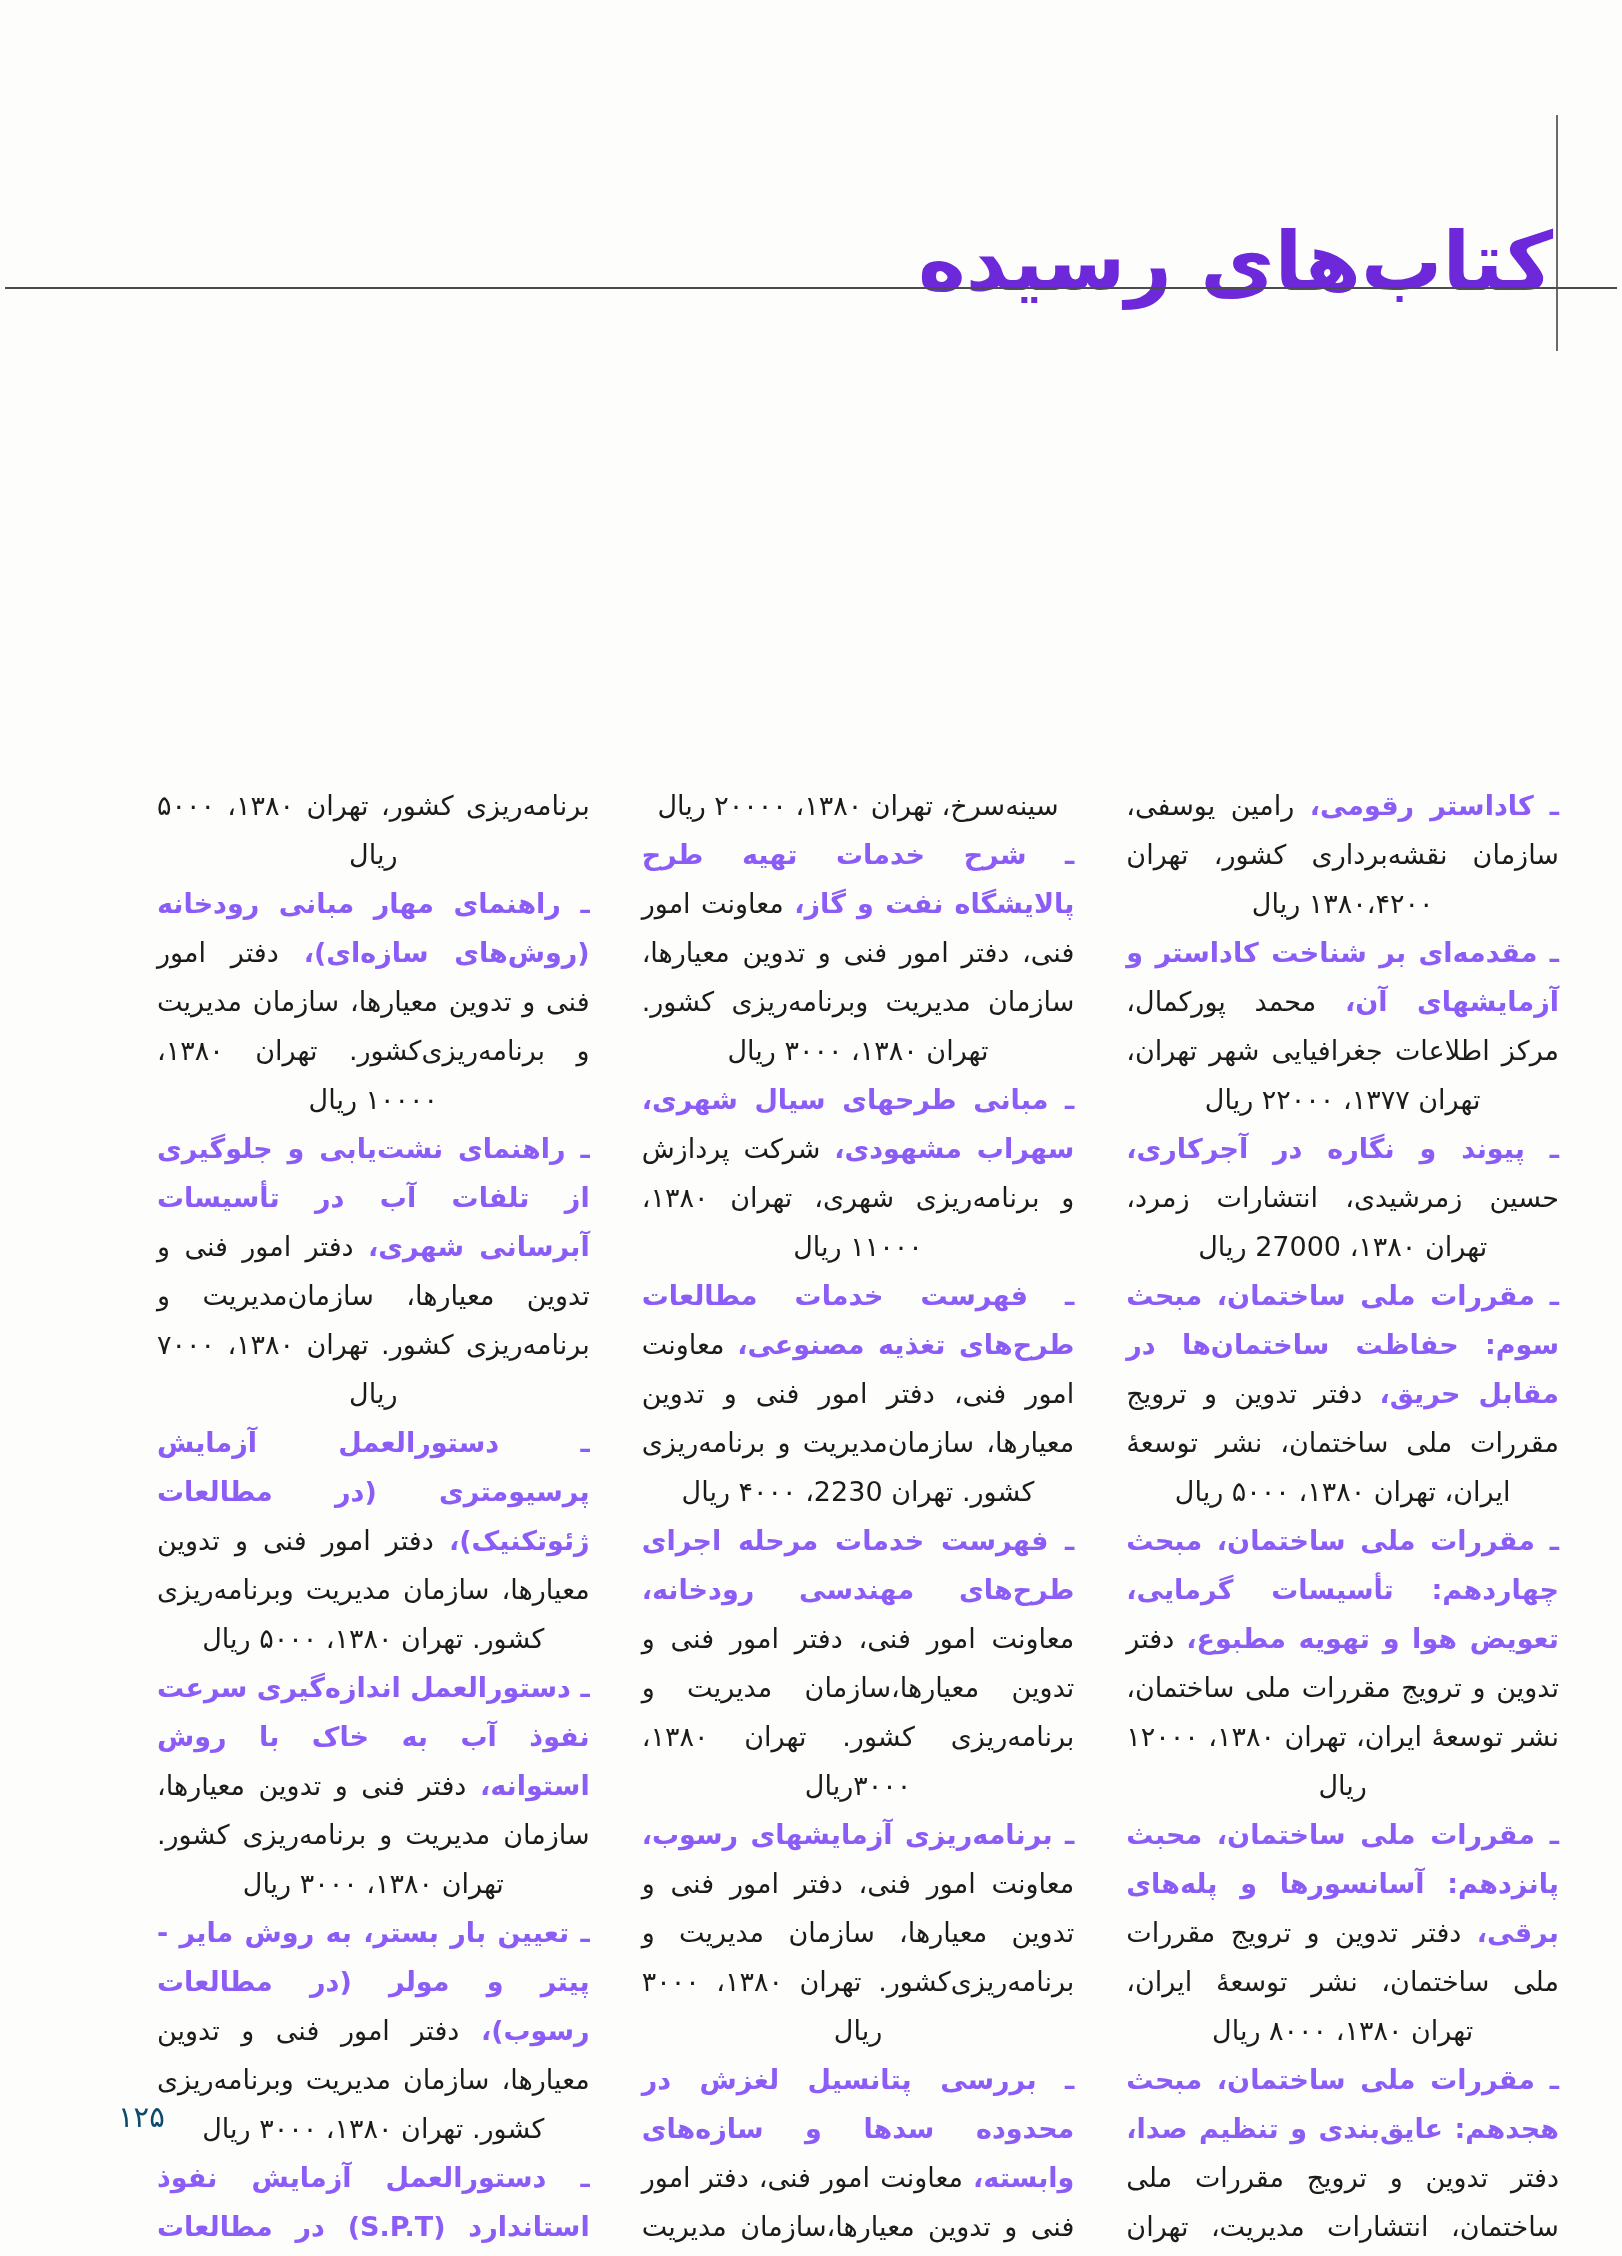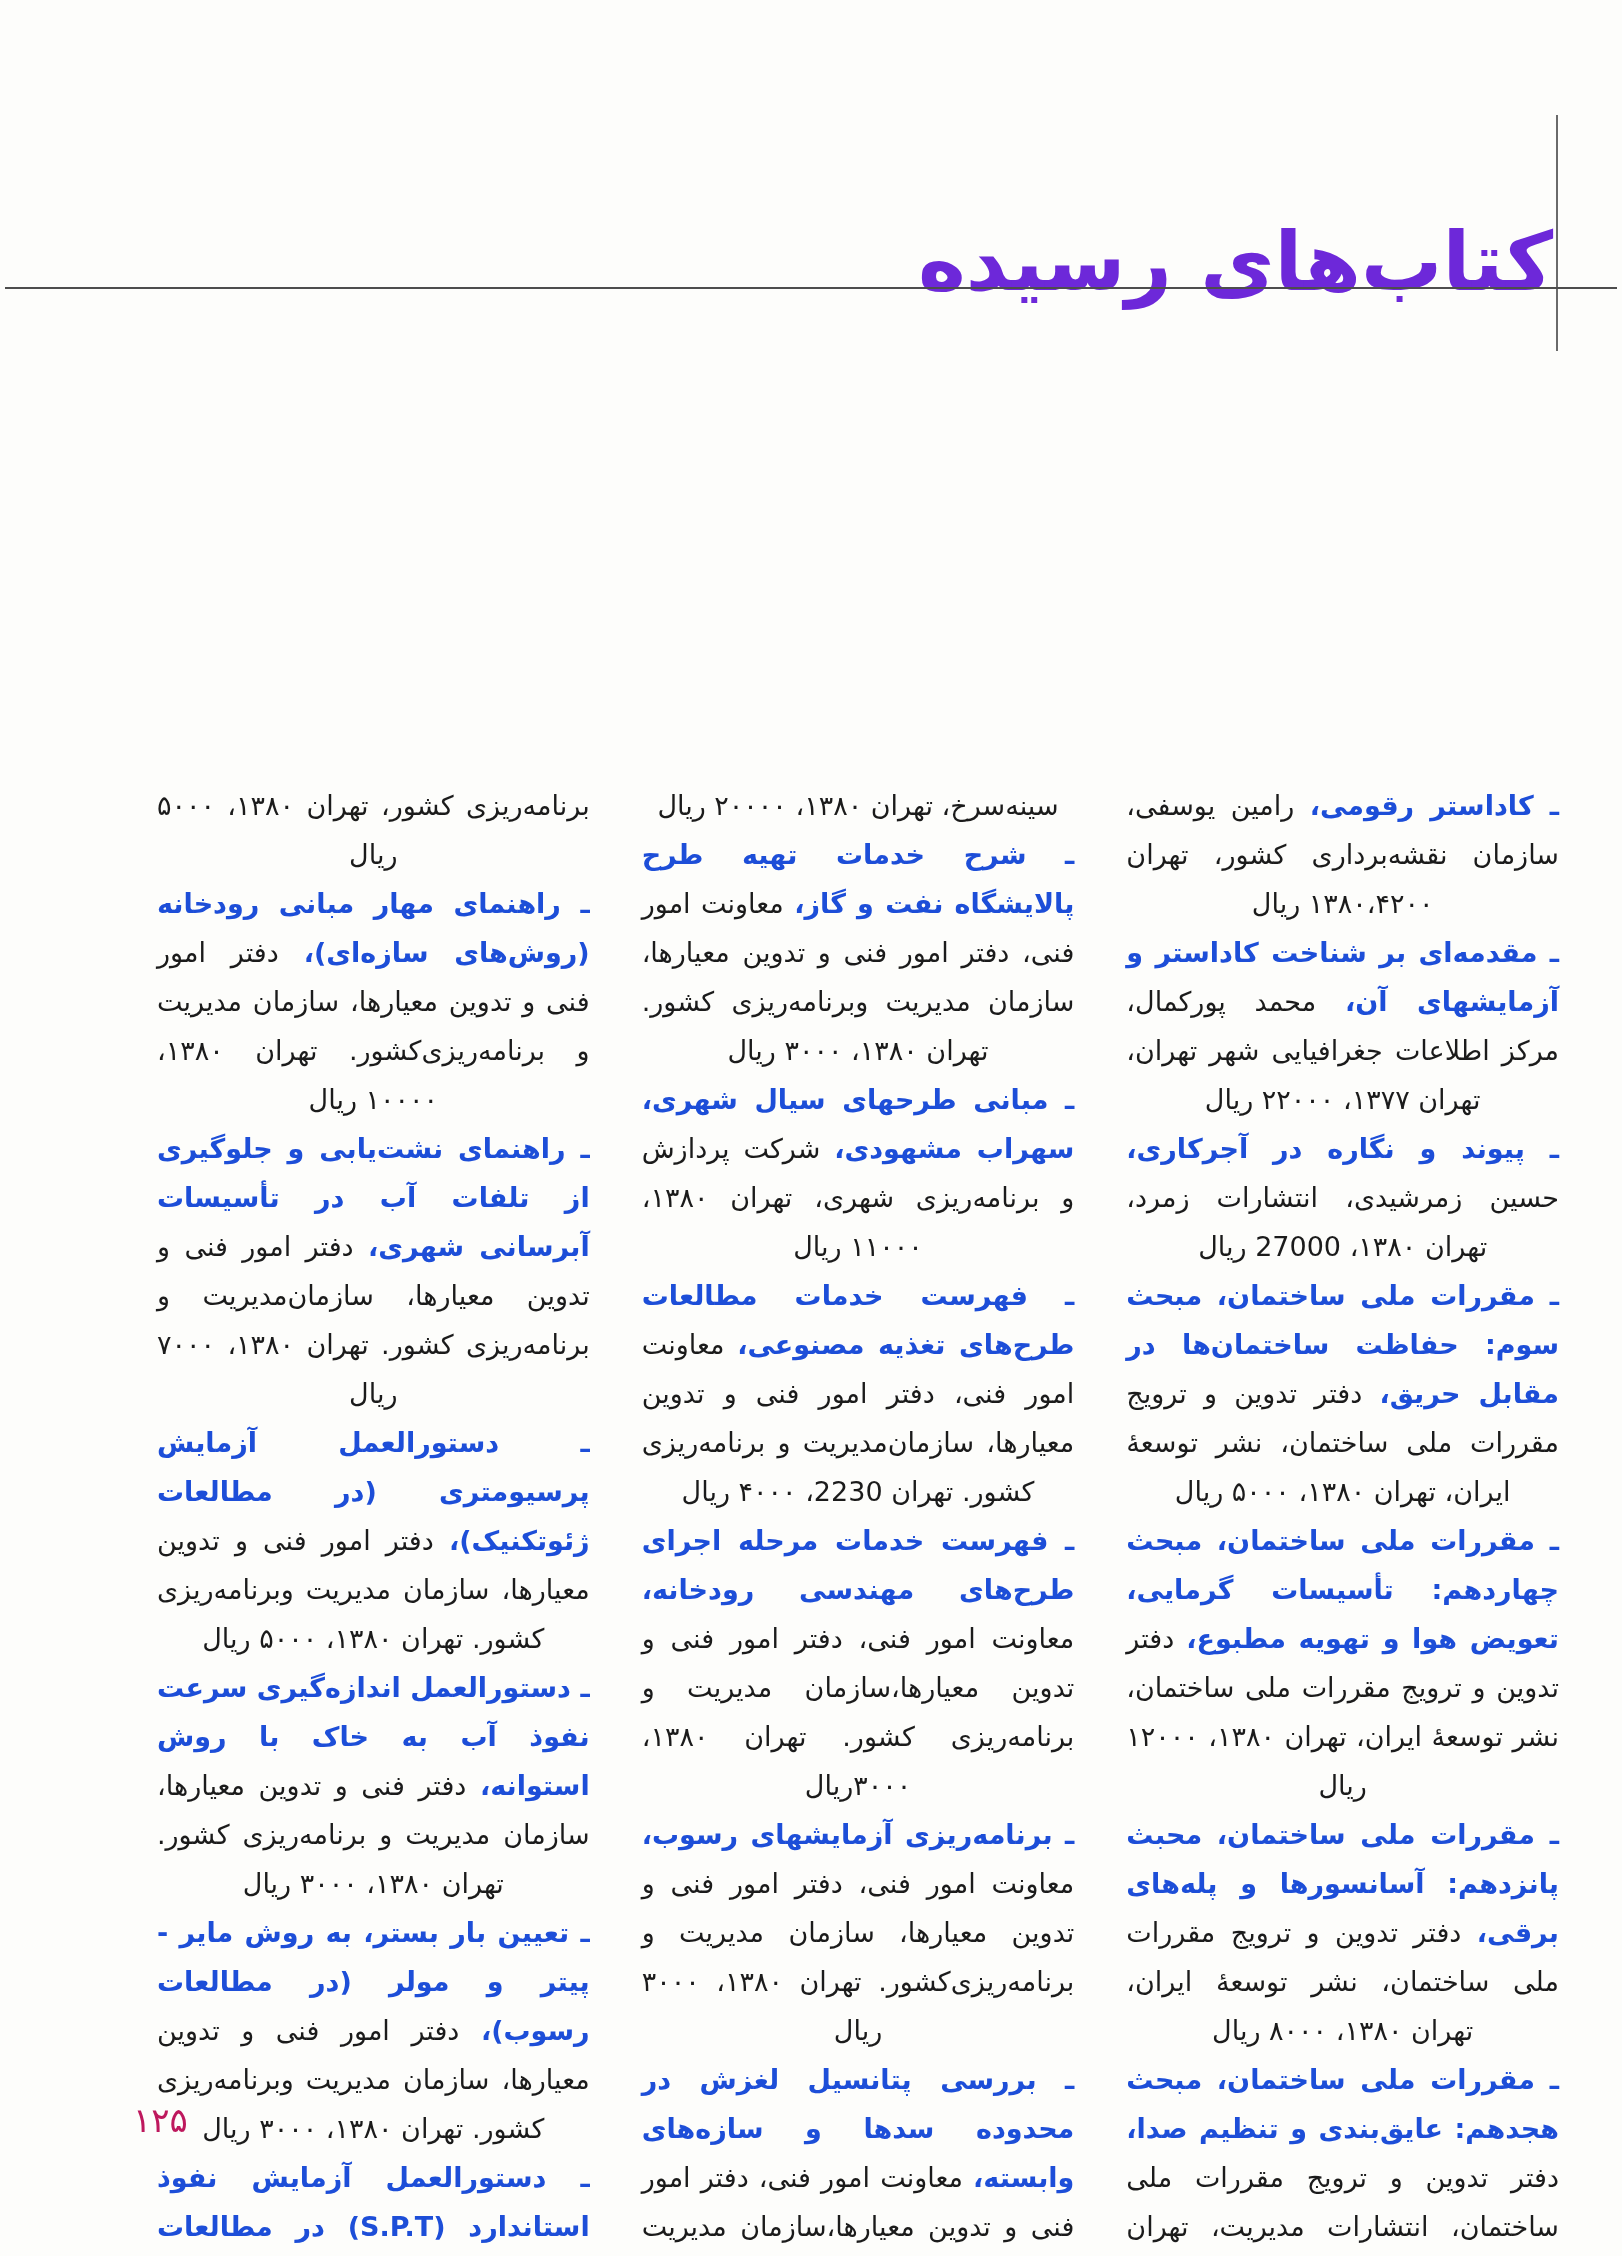--- a/index.html
+++ b/index.html
@@ -58,29 +58,29 @@
     text-align-last: center;
     font-size: 27px;
     line-height: 49px;
   }
   .entry {
     margin: 0;
     padding: 0;
   }
   .entry b {
     font-weight: 700;
-    color: #1d4ed8;
+    color: #8b5cf6;
     margin-top: 28px;
   }
   .page-number {
     position: absolute;
     top: 2100px;
-    left: 133px;
-    font-size: 34px;
-    color: #be185d;
+    left: 118px;
+    font-size: 29px;
+    color: #0c4a6e;
     direction: rtl;
   }
 </style>
 </head>
 <body>
 
 <div class="header-vrule"></div>
 <div class="page-title" dir="rtl">کتاب‌های رسیده</div>
 <div class="header-rule"></div>
 

